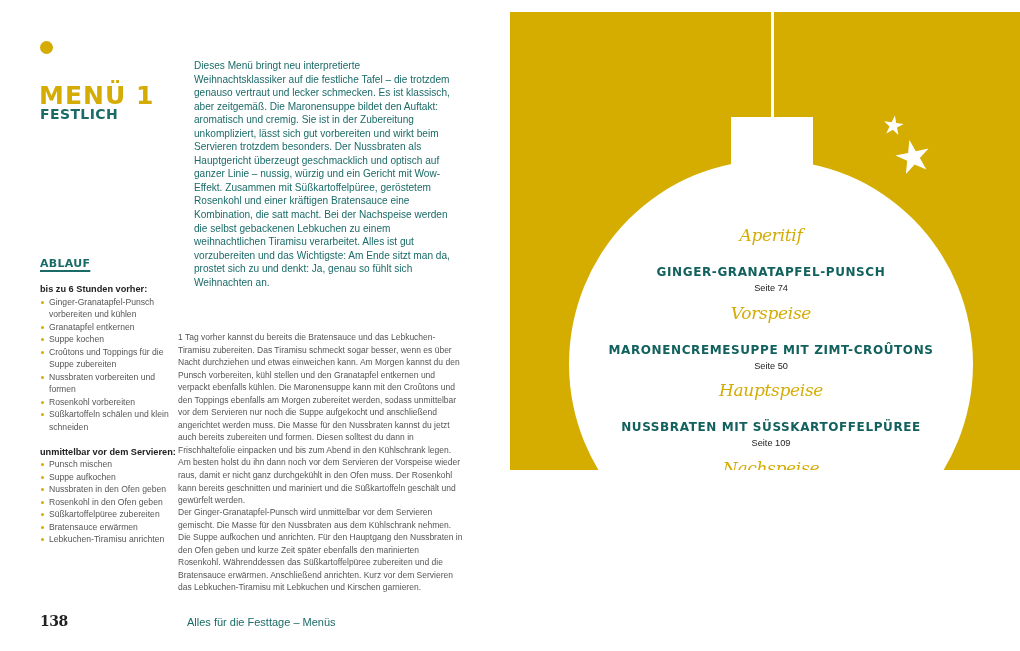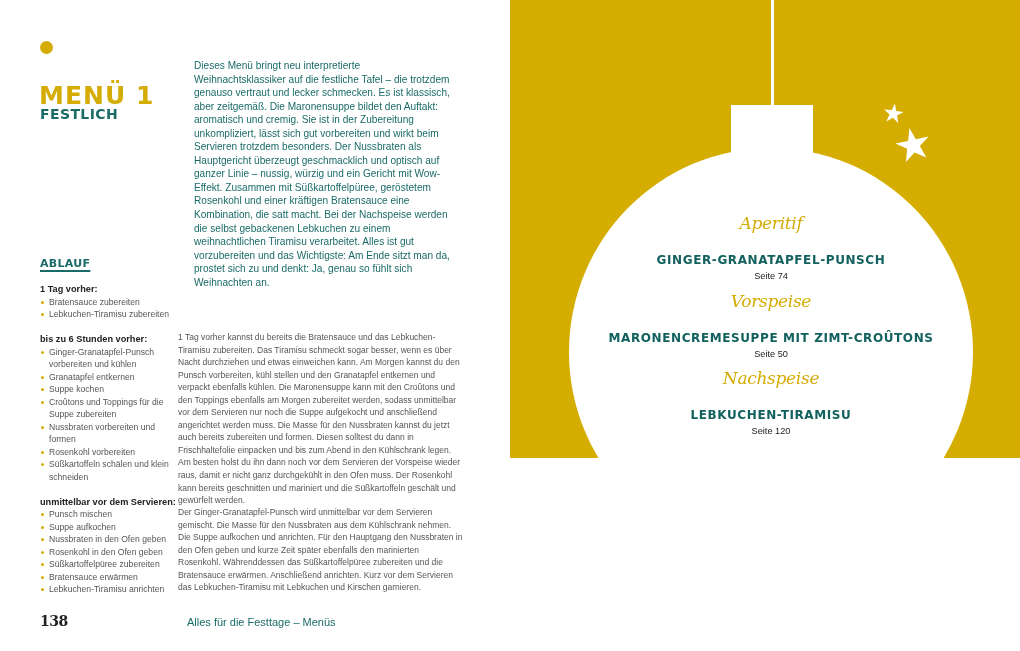--- a/index.html
+++ b/index.html
@@ -25,21 +25,21 @@
     .step-list li::before { content: ""; position: absolute; left: 1px; top: 5px; width: 3px; height: 3px; background: #d4ac04; border-radius: 50%; }
 
     .body-text { position: absolute; left: 178px; width: 285px; font-size: 8.5px; line-height: 12.55px; color: #555; }
     .body-1 { top: 331px; }
     .body-2 { top: 506px; }
 
     .page-number { position: absolute; left: 40px; top: 613px; font-family: "DejaVu Serif", serif; font-weight: bold; font-size: 14px; color: #222; letter-spacing: -0.5px; text-align: center; }
     .running-footer { position: absolute; left: 187px; top: 616px; font-size: 11px; color: #1a6b68; }
 
     
-    .right-page { position: absolute; left: 510px; top: 0; width: 510px; height: 458px; background: #d5ad01; overflow: hidden; }
+    .right-page { position: absolute; left: 510px; top: 12px; width: 510px; height: 458px; background: #d5ad01; overflow: hidden; }
     .string { position: absolute; left: 261px; top: 0; width: 3px; height: 106px; background: #ffffff; }
     .cap { position: absolute; left: 221px; top: 105px; width: 82px; height: 52px; background: #ffffff; }
     .ball { position: absolute; left: 59px; top: 148px; width: 404px; height: 408px; border-radius: 50%; background: #ffffff; }
     .star { position: absolute; }
     .star-small { left: 373px; top: 103px; width: 21px; height: 21px; }
     .star-large { left: 385px; top: 127px; width: 36px; height: 36px; }
 
     .courses { position: absolute; left: 59px; top: 212px; width: 404px; text-align: center; }
     .course { height: 77.5px; }
     .course-label { font-family: "DejaVu Serif", serif; font-style: italic; font-size: 17px; color: #d4ac04; line-height: 22px; height: 22px; letter-spacing: -0.3px; }
@@ -54,27 +54,20 @@
   <h1 class="menu-title">MENÜ 1</h1>
   <h2 class="menu-subtitle">FESTLICH</h2>
 
   <div class="intro">
     <p>Dieses Menü bringt neu interpretierte Weihnachtsklassiker auf die festliche Tafel – die trotzdem genauso vertraut und lecker schmecken. Es ist klassisch, aber zeitgemäß. Die Maronensuppe bildet den Auftakt: aromatisch und cremig. Sie ist in der Zubereitung unkompliziert, lässt sich gut vorbereiten und wirkt beim Servieren trotzdem besonders. Der Nussbraten als Hauptgericht überzeugt geschmacklich und optisch auf ganzer Linie – nussig, würzig und ein Gericht mit Wow-Effekt. Zusammen mit Süßkartoffelpüree, geröstetem Rosenkohl und einer kräftigen Bratensauce eine Kombination, die satt macht. Bei der Nachspeise werden die selbst gebackenen Lebkuchen zu einem weihnachtlichen Tiramisu verarbeitet. Alles ist gut vorzubereiten und das Wichtigste: Am Ende sitzt man da, prostet sich zu und denkt: Ja, genau so fühlt sich Weihnachten an.</p>
   </div>
 
   <h3 class="ablauf-heading">ABLAUF</h3>
 
   <div class="steps">
-    <div class="step-group">
-      <div class="step-heading">1 Tag vorher:</div>
-      <ul class="step-list">
-        <li>Bratensauce zubereiten</li>
-        <li>Lebkuchen-Tiramisu zubereiten</li>
-      </ul>
-    </div>
     <div class="step-group">
       <div class="step-heading">bis zu 6 Stunden vorher:</div>
       <ul class="step-list">
         <li>Ginger-Granatapfel-Punsch vorbereiten und kühlen</li>
         <li>Granatapfel entkernen</li>
         <li>Suppe kochen</li>
         <li>Croûtons und Toppings für die Suppe zubereiten</li>
         <li>Nussbraten vorbereiten und formen</li>
         <li>Rosenkohl vorbereiten</li>
         <li>Süßkartoffeln schälen und klein schneiden</li>
@@ -118,18 +111,23 @@
       <div class="course-label">Aperitif</div>
       <div class="course-dish">GINGER-GRANATAPFEL-PUNSCH</div>
       <div class="course-page">Seite 74</div>
     </div>
     <div class="course">
       <div class="course-label">Vorspeise</div>
       <div class="course-dish">MARONENCREMESUPPE MIT ZIMT-CROÛTONS</div>
       <div class="course-page">Seite 50</div>
     </div>
     <div class="course">
+      <div class="course-label">Hauptspeise</div>
+      <div class="course-dish">NUSSBRATEN MIT SÜSSKARTOFFELPÜREE</div>
+      <div class="course-page">Seite 109</div>
+    </div>
+    <div class="course">
       <div class="course-label">Nachspeise</div>
       <div class="course-dish">LEBKUCHEN-TIRAMISU</div>
       <div class="course-page">Seite 120</div>
     </div>
   </div>
 </section>
 
 </body></html>

